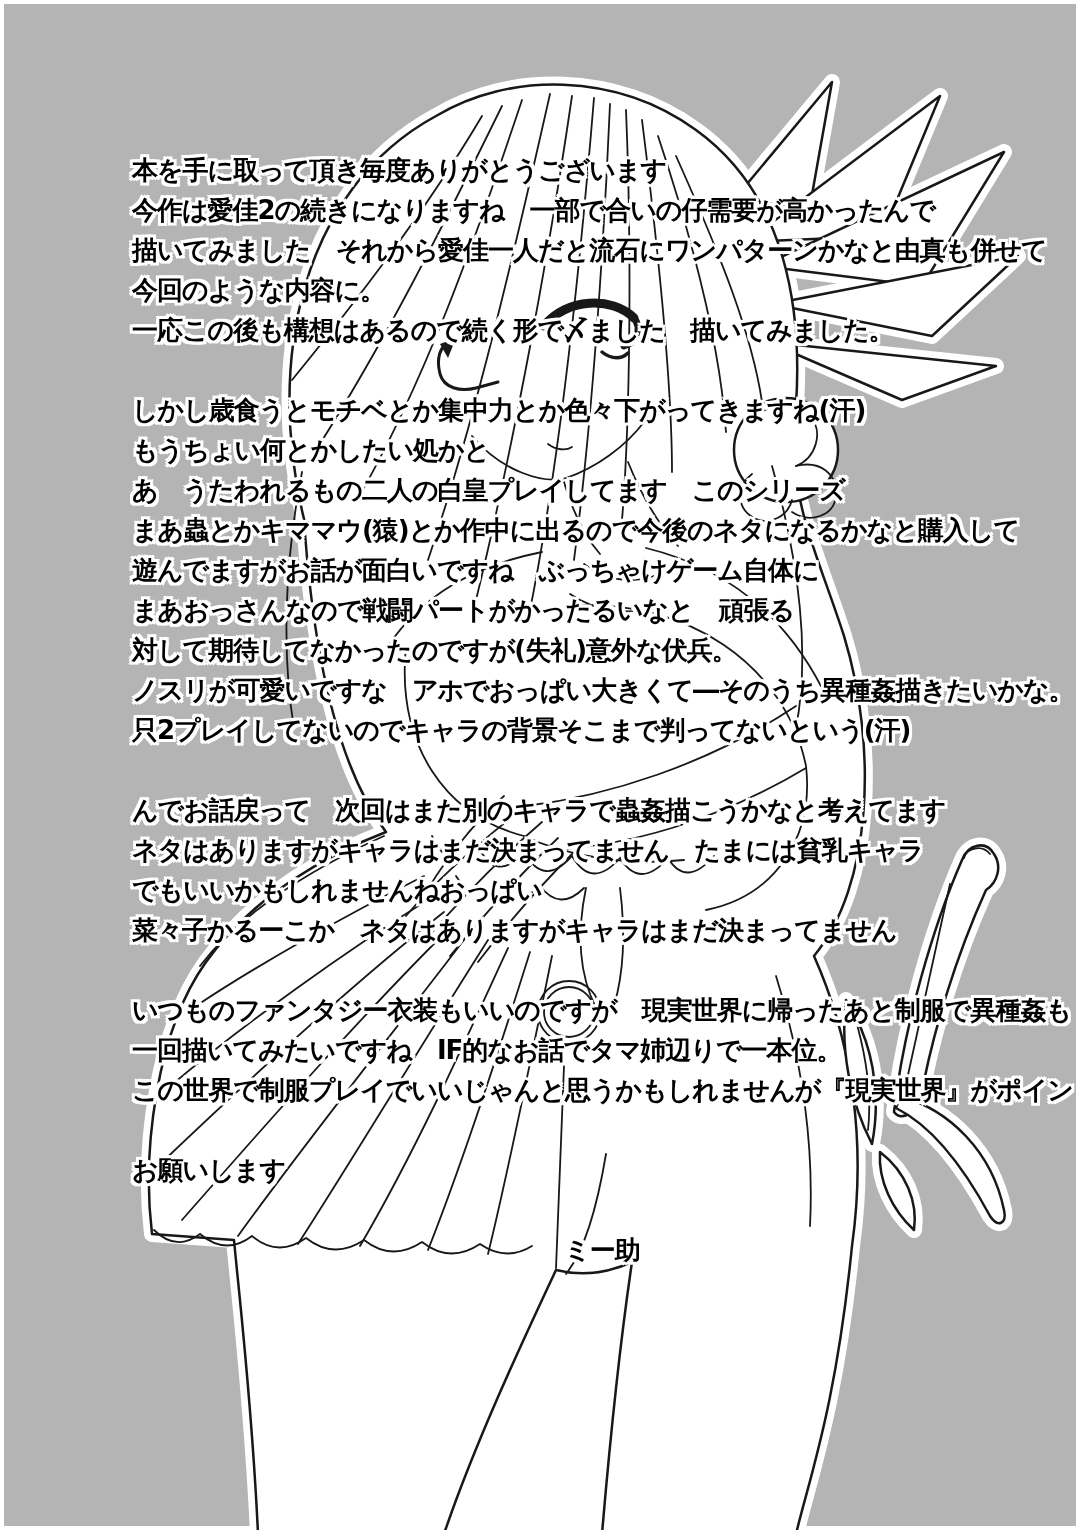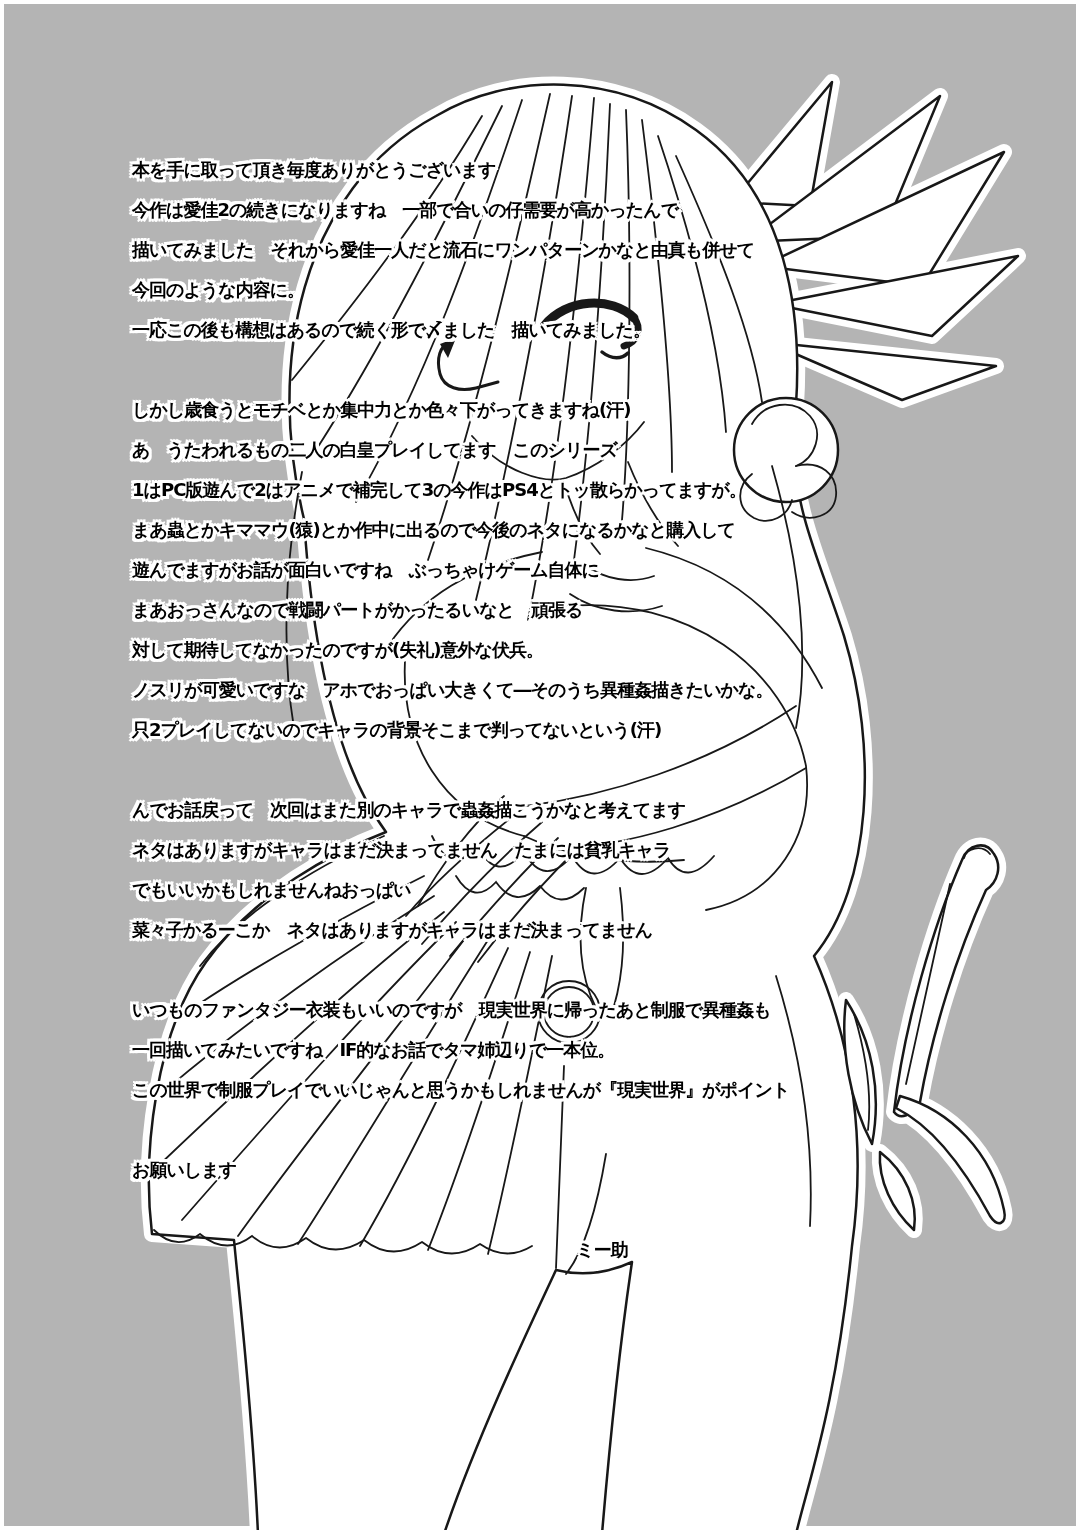--- a/index.html
+++ b/index.html
@@ -17,21 +17,21 @@
   }
   .illustration{position:absolute;left:0;top:0;width:1080px;height:1530px;}
   .halo path,.halo circle{fill:var(--paper);stroke:var(--paper);stroke-width:16;stroke-linejoin:round;}
   .art path,.art circle{fill:var(--paper);stroke:var(--ink);stroke-width:2.5;stroke-linejoin:round;}
   .wedge{fill:var(--background);stroke:var(--ink);stroke-width:2.5;}
   .detail path,.detail circle{fill:none;stroke:var(--ink);stroke-width:1.8;stroke-linecap:round;}
   .detail .w9{stroke-width:9;} .detail .w7{stroke-width:7;} .detail .w35{stroke-width:3.5;} .detail .w3{stroke-width:3;}
   .detail .fill{fill:var(--ink);stroke:none;}
   .text-layer{
     position:absolute;left:128px;top:146px;width:940px;
-    color:#000;font-size:18px;font-weight:bold;letter-spacing:-1px;
+    color:#000;font-size:26px;font-weight:bold;letter-spacing:-1px;
     line-height:40px;white-space:nowrap;
     text-shadow:
       -3px -3px 0 var(--paper), 0 -3px 0 var(--paper), 3px -3px 0 var(--paper),
       -3px 0 0 var(--paper), 3px 0 0 var(--paper),
       -3px 3px 0 var(--paper), 0 3px 0 var(--paper), 3px 3px 0 var(--paper),
       -2px -2px 0 var(--paper), 2px -2px 0 var(--paper),
       -2px 2px 0 var(--paper), 2px 2px 0 var(--paper);
   }
   .block{margin:0 0 40px 0;}
   .signature{margin-top:0;text-align:center;}
@@ -150,22 +150,22 @@
   <div class="text-layer">
     <div class="block">
       <div>本を手に取って頂き毎度ありがとうございます</div>
       <div>今作は愛佳2の続きになりますね　一部で合いの仔需要が高かったんで</div>
       <div>描いてみました　それから愛佳一人だと流石にワンパターンかなと由真も併せて</div>
       <div>今回のような内容に。</div>
       <div>一応この後も構想はあるので続く形で〆ました　描いてみました。</div>
     </div>
     <div class="block">
       <div>しかし歳食うとモチベとか集中力とか色々下がってきますね(汗)</div>
+      <div>もうちょい何とかしたい処かと</div>
       <div>あ　うたわれるもの二人の白皇プレイしてます　このシリーズ</div>
-      <div>1はPC版遊んで2はアニメで補完して3の今作はPS4とトッ散らかってますが。</div>
       <div>まあ蟲とかキママウ(猿)とか作中に出るので今後のネタになるかなと購入して</div>
       <div>遊んでますがお話が面白いですね　ぶっちゃけゲーム自体に</div>
       <div>まあおっさんなので戦闘パートがかったるいなと　頑張る</div>
       <div>対して期待してなかったのですが(失礼)意外な伏兵。</div>
       <div>ノスリが可愛いですな　アホでおっぱい大きくて―そのうち異種姦描きたいかな。</div>
       <div>只2プレイしてないのでキャラの背景そこまで判ってないという(汗)</div>
     </div>
     <div class="block">
       <div>んでお話戻って　次回はまた別のキャラで蟲姦描こうかなと考えてます</div>
       <div>ネタはありますがキャラはまだ決まってません　たまには貧乳キャラ</div>

